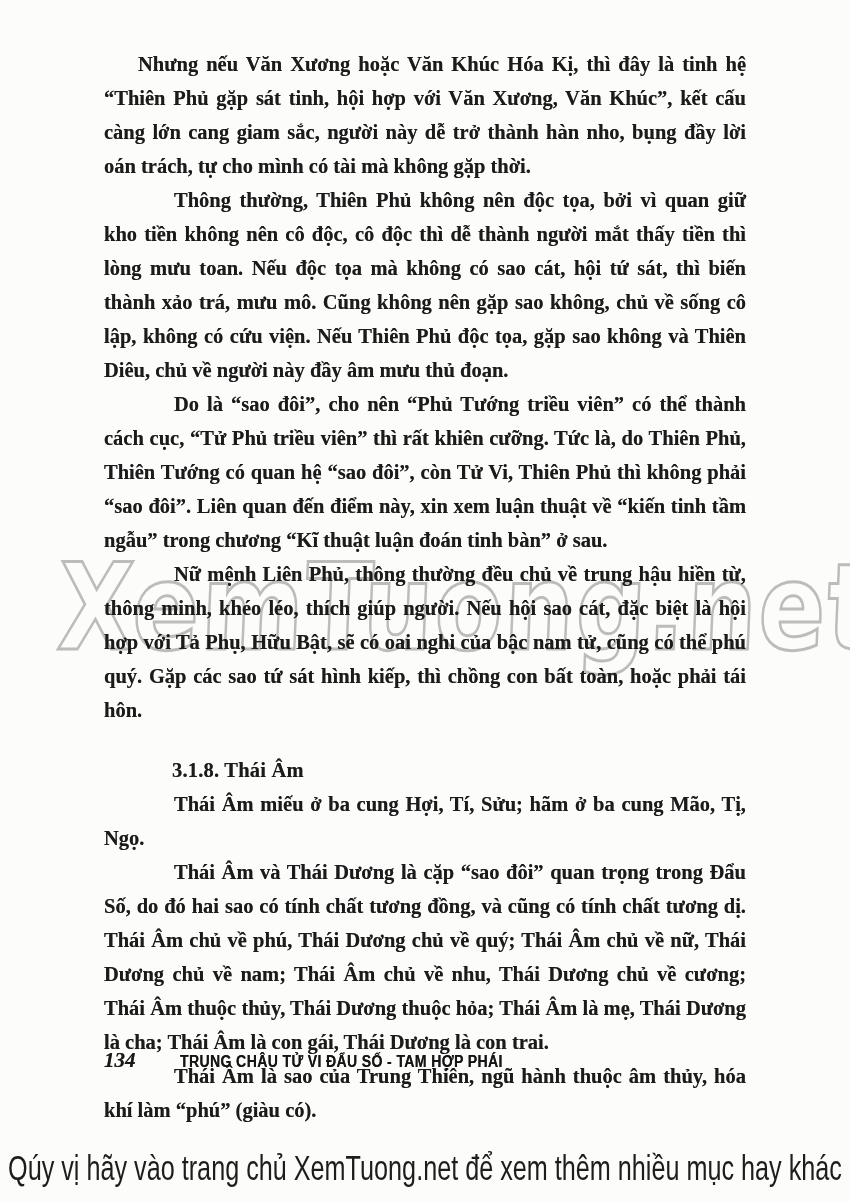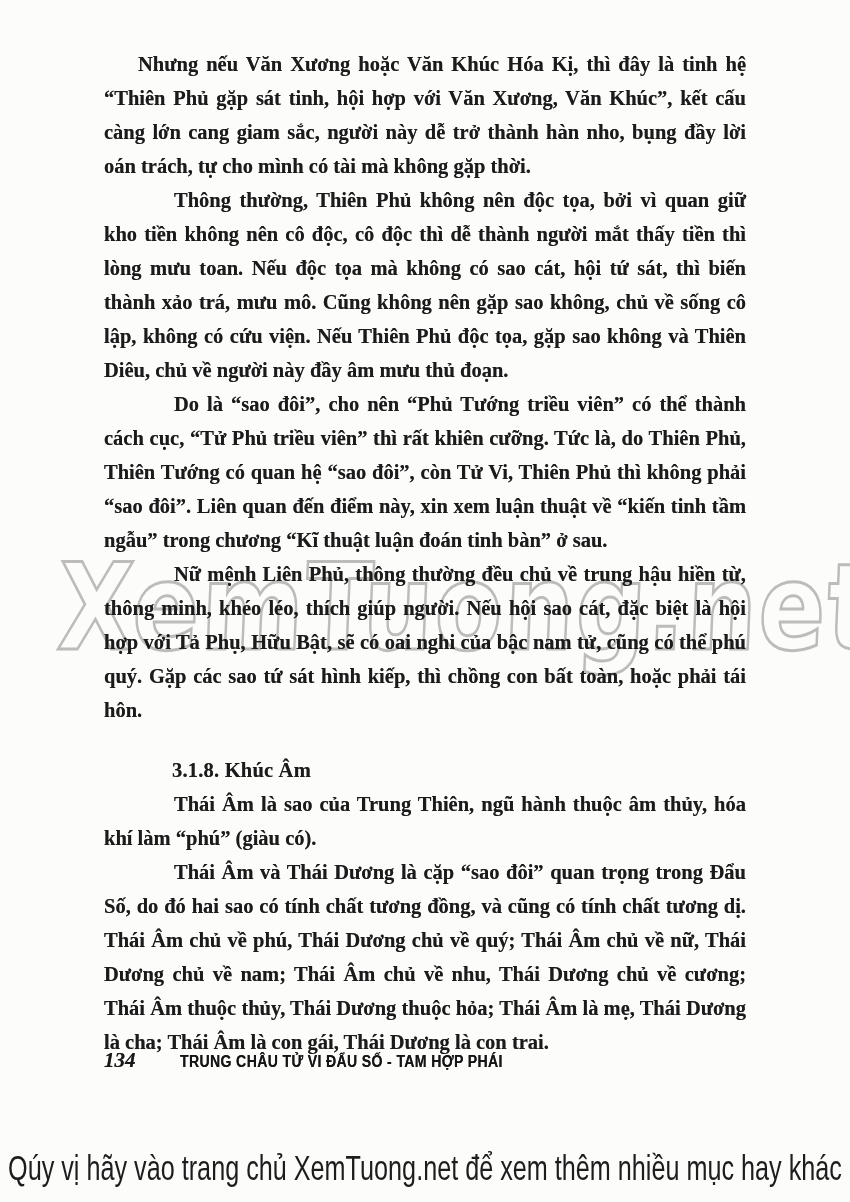--- a/index.html
+++ b/index.html
@@ -111,24 +111,25 @@
 <div class="page">
 
   <div class="watermark">XemTuong.net</div>
 
   <div class="textblock">
     <p class="first-para">Nhưng nếu Văn Xương hoặc Văn Khúc Hóa Kị, thì đây là tinh hệ “Thiên Phủ gặp sát tinh, hội hợp với Văn Xương, Văn Khúc”, kết cấu càng lớn cang giam sắc, người này dễ trở thành hàn nho, bụng đầy lời oán trách, tự cho mình có tài mà không gặp thời.</p>
     <p>Thông thường, Thiên Phủ không nên độc tọa, bởi vì quan giữ kho tiền không nên cô độc, cô độc thì dễ thành người mắt thấy tiền thì lòng mưu toan. Nếu độc tọa mà không có sao cát, hội tứ sát, thì biến thành xảo trá, mưu mô. Cũng không nên gặp sao không, chủ về sống cô lập, không có cứu viện. Nếu Thiên Phủ độc tọa, gặp sao không và Thiên Diêu, chủ về người này đầy âm mưu thủ đoạn.</p>
     <p>Do là “sao đôi”, cho nên “Phủ Tướng triều viên” có thể thành cách cục, “Tử Phủ triều viên” thì rất khiên cưỡng. Tức là, do Thiên Phủ, Thiên Tướng có quan hệ “sao đôi”, còn Tử Vi, Thiên Phủ thì không phải “sao đôi”. Liên quan đến điểm này, xin xem luận thuật về “kiến tinh tầm ngẫu” trong chương “Kĩ thuật luận đoán tinh bàn” ở sau.</p>
     <p>Nữ mệnh Liên Phủ, thông thường đều chủ về trung hậu hiền từ, thông minh, khéo léo, thích giúp người. Nếu hội sao cát, đặc biệt là hội hợp với Tả Phụ, Hữu Bật, sẽ có oai nghi của bậc nam tử, cũng có thể phú quý. Gặp các sao tứ sát hình kiếp, thì chồng con bất toàn, hoặc phải tái hôn.</p>
 
-    <p class="heading">3.1.8. Khúc Âm</p>
+    <p class="heading">3.1.8. Thái Âm</p>
 
+    <p>Thái Âm miếu ở ba cung Hợi, Tí, Sửu; hãm ở ba cung Mão, Tị, Ngọ.</p>
+    <p>Thái Âm và Thái Dương là cặp “sao đôi” quan trọng trong Đẩu Số, do đó hai sao có tính chất tương đồng, và cũng có tính chất tương dị. Thái Âm chủ về phú, Thái Dương chủ về quý; Thái Âm chủ về nữ, Thái Dương chủ về nam; Thái Âm chủ về nhu, Thái Dương chủ về cương; Thái Âm thuộc thủy, Thái Dương thuộc hỏa; Thái Âm là mẹ, Thái Dương là cha; Thái Âm là con gái, Thái Dương là con trai.</p>
     <p>Thái Âm là sao của Trung Thiên, ngũ hành thuộc âm thủy, hóa khí làm “phú” (giàu có).</p>
-    <p>Thái Âm và Thái Dương là cặp “sao đôi” quan trọng trong Đẩu Số, do đó hai sao có tính chất tương đồng, và cũng có tính chất tương dị. Thái Âm chủ về phú, Thái Dương chủ về quý; Thái Âm chủ về nữ, Thái Dương chủ về nam; Thái Âm chủ về nhu, Thái Dương chủ về cương; Thái Âm thuộc thủy, Thái Dương thuộc hỏa; Thái Âm là mẹ, Thái Dương là cha; Thái Âm là con gái, Thái Dương là con trai.</p>
   </div>
 
   <div class="footer">
     <span class="page-number">134</span>
     <span class="running-title">TRUNG CHÂU TỬ VI ĐẨU SỐ - TAM HỢP PHÁI</span>
   </div>
 
   <div class="caption">Qúy vị hãy vào trang chủ XemTuong.net để xem thêm nhiều mục hay khác</div>
 
 </div>

